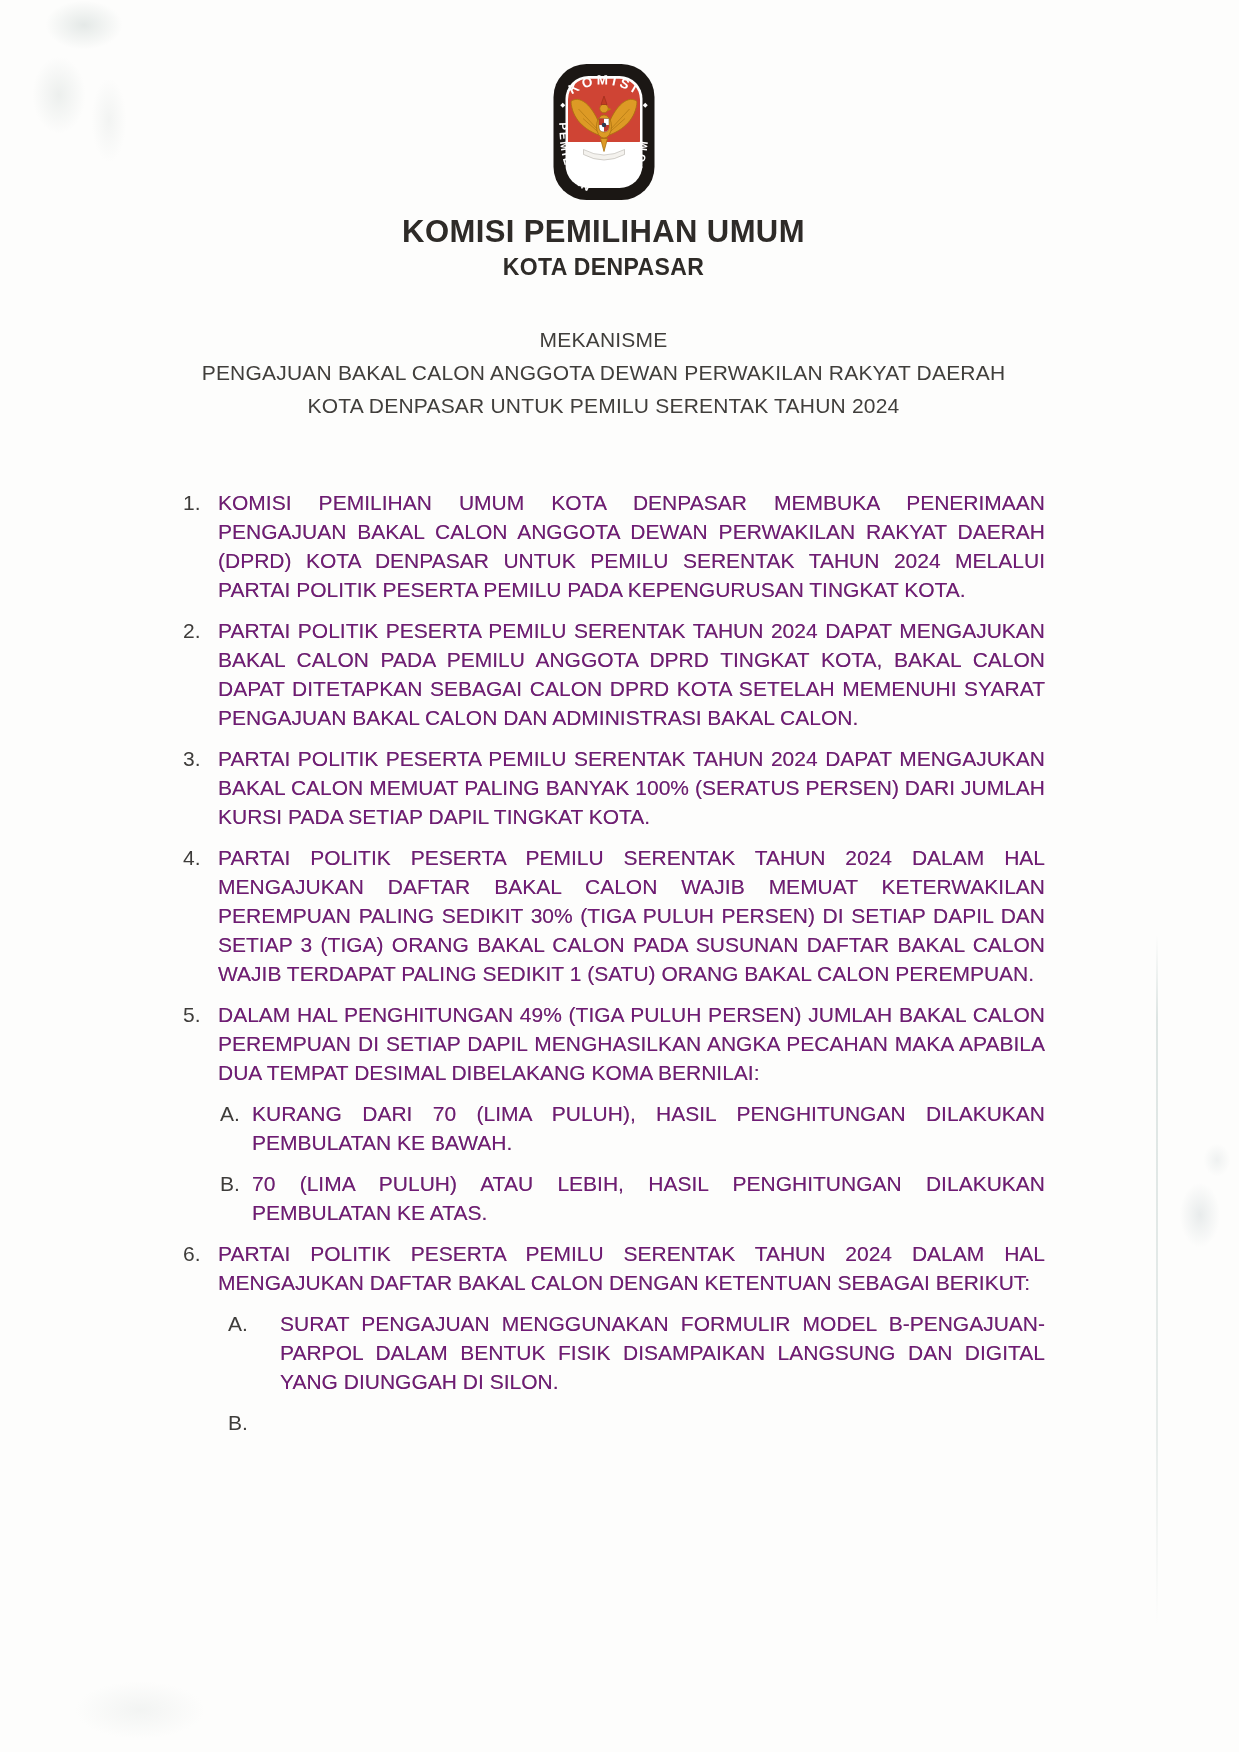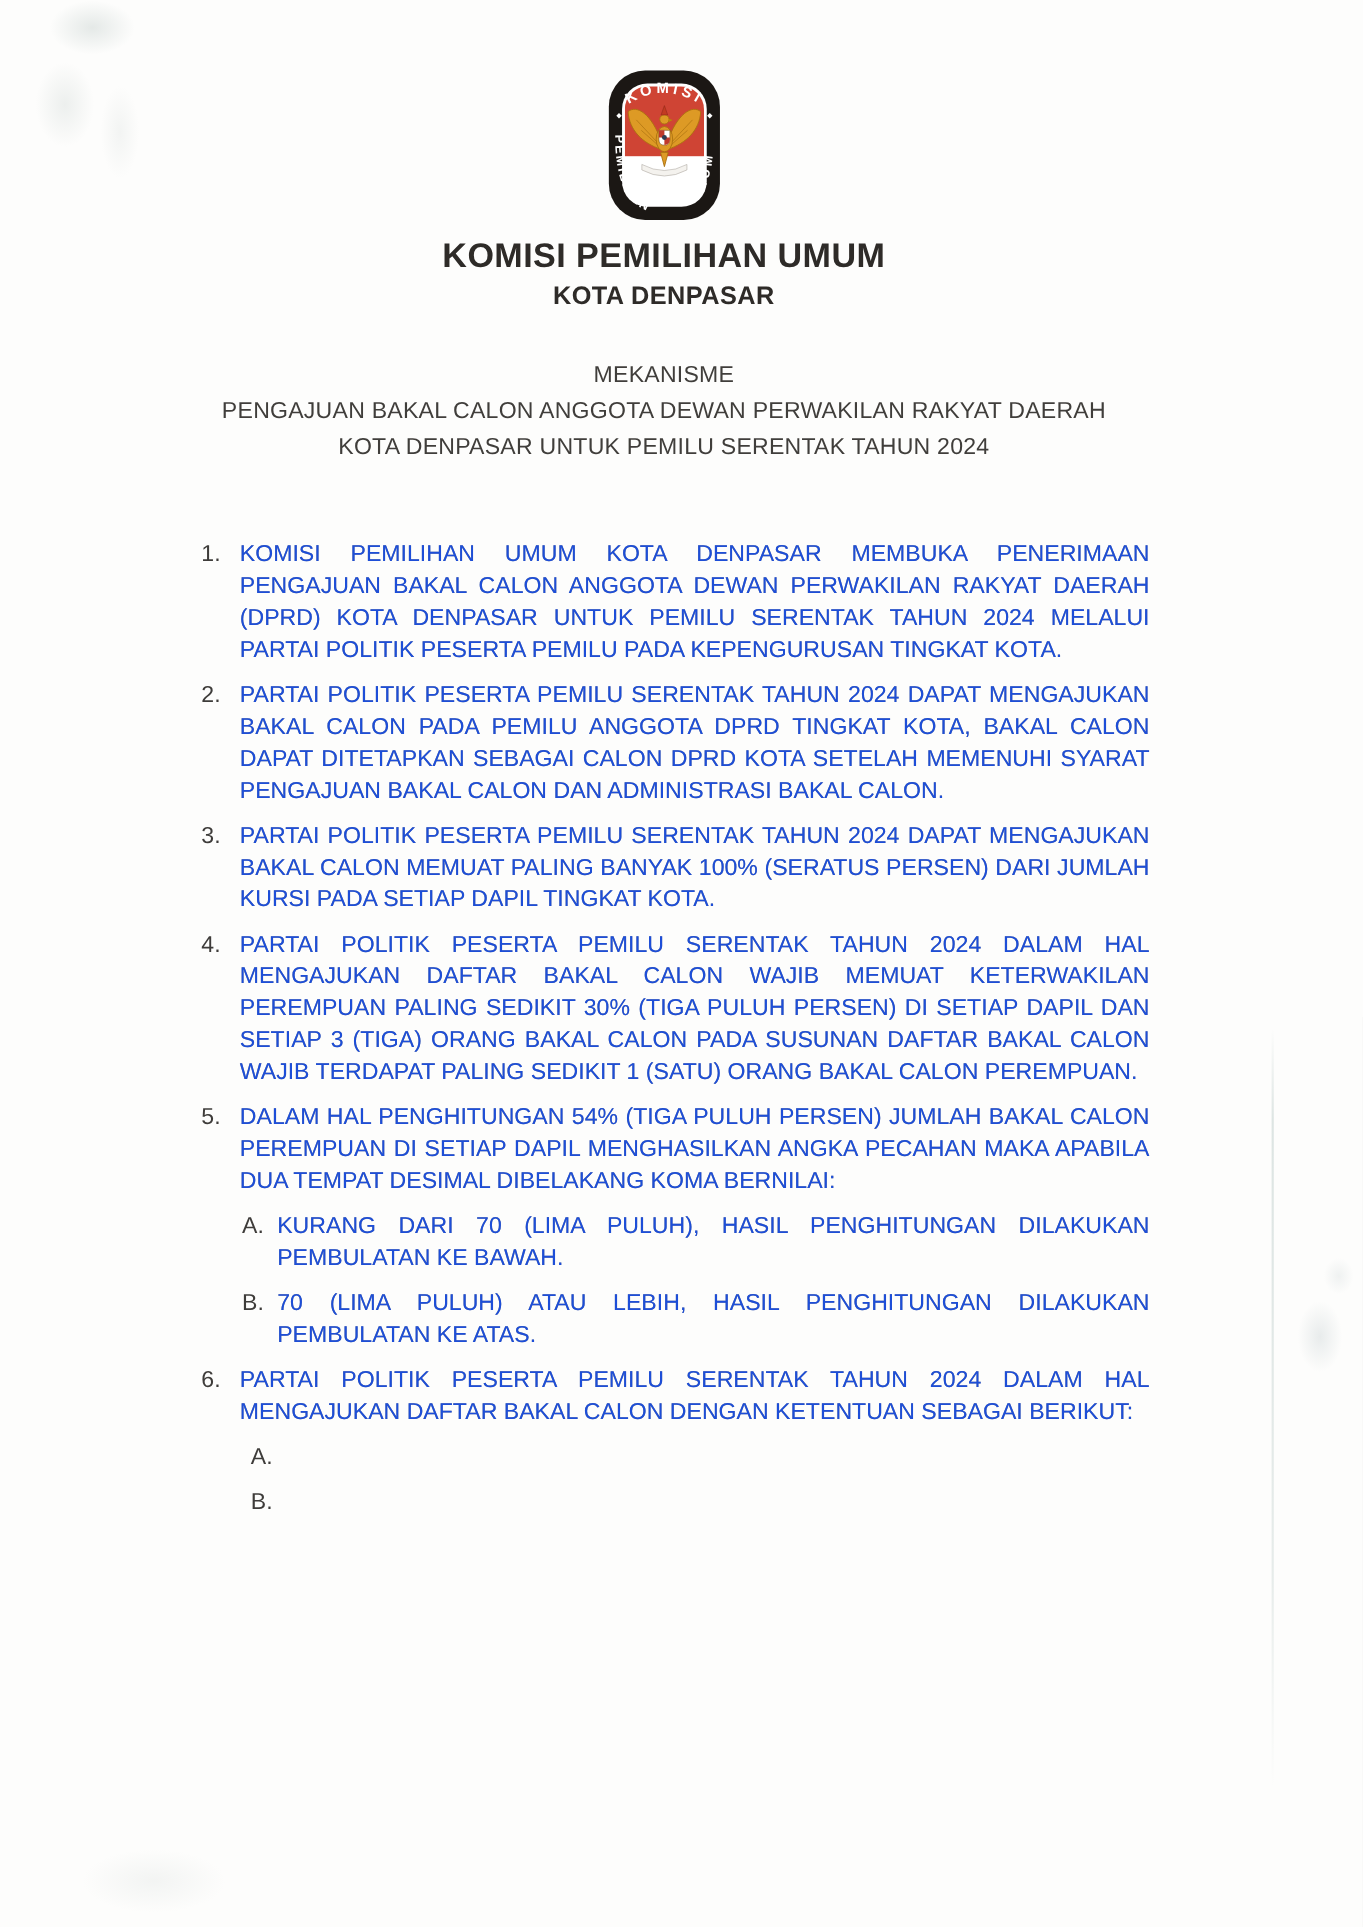--- a/index.html
+++ b/index.html
@@ -31,21 +31,21 @@
   .header{width:100%;text-align:center;padding-top:62px;transform:translateX(-16px);}
   .logo-wrap{display:inline-block;width:106px;height:140px;}
   .org{margin-top:9px;font-size:31px;line-height:34px;font-weight:700;color:#2e2b28;letter-spacing:.4px;}
   .city{margin-top:5px;font-size:23px;line-height:26px;font-weight:700;color:#2e2b28;letter-spacing:.4px;}
   .doc-title{margin-top:43px;font-size:21px;line-height:33px;color:#403e3b;letter-spacing:.2px;}
   
   .list{margin:66px 194px 0 183px;}
   .item{margin-bottom:12px;}
   .row{display:flex;}
   .num{flex:0 0 35px;font-size:21px;line-height:29px;color:#3e3c3a;}
-  .txt{flex:1;font-size:21px;line-height:29px;text-align:justify;color:#1d4ed8;
+  .txt{flex:1;font-size:21px;line-height:29px;text-align:justify;color:#701a75;
        text-shadow:0 0 .5px rgba(62,60,58,.55);}
   .sub{display:flex;margin-top:12px;}
   .sub.i5{padding-left:37px;}
   .sub.i5 .num{flex:0 0 32px;}
   .sub.i6{padding-left:45px;}
   .sub.i6 .num{flex:0 0 52px;}
 </style>
 </head>
 <body>
 
@@ -149,39 +149,40 @@
     <div class="item">
       <div class="row">
         <span class="num">4.</span>
         <div class="txt">PARTAI POLITIK PESERTA PEMILU SERENTAK TAHUN 2024 DALAM HAL MENGAJUKAN DAFTAR BAKAL CALON WAJIB MEMUAT KETERWAKILAN PEREMPUAN PALING SEDIKIT 30% (TIGA PULUH PERSEN) DI SETIAP DAPIL DAN SETIAP 3 (TIGA) ORANG BAKAL CALON PADA SUSUNAN DAFTAR BAKAL CALON WAJIB TERDAPAT PALING SEDIKIT 1 (SATU) ORANG BAKAL CALON PEREMPUAN.</div>
       </div>
     </div>
 
     <div class="item">
       <div class="row">
         <span class="num">5.</span>
-        <div class="txt">DALAM HAL PENGHITUNGAN 54% (TIGA PULUH PERSEN) JUMLAH BAKAL CALON PEREMPUAN DI SETIAP DAPIL MENGHASILKAN ANGKA PECAHAN MAKA APABILA DUA TEMPAT DESIMAL DIBELAKANG KOMA BERNILAI:</div>
+        <div class="txt">DALAM HAL PENGHITUNGAN 49% (TIGA PULUH PERSEN) JUMLAH BAKAL CALON PEREMPUAN DI SETIAP DAPIL MENGHASILKAN ANGKA PECAHAN MAKA APABILA DUA TEMPAT DESIMAL DIBELAKANG KOMA BERNILAI:</div>
       </div>
       <div class="sub i5">
         <span class="num">A.</span>
         <div class="txt">KURANG DARI 70 (LIMA PULUH), HASIL PENGHITUNGAN DILAKUKAN PEMBULATAN KE BAWAH.</div>
       </div>
       <div class="sub i5">
         <span class="num">B.</span>
         <div class="txt">70 (LIMA PULUH) ATAU LEBIH, HASIL PENGHITUNGAN DILAKUKAN PEMBULATAN KE ATAS.</div>
       </div>
     </div>
 
     <div class="item">
       <div class="row">
         <span class="num">6.</span>
         <div class="txt">PARTAI POLITIK PESERTA PEMILU SERENTAK TAHUN 2024 DALAM HAL MENGAJUKAN DAFTAR BAKAL CALON DENGAN KETENTUAN SEBAGAI BERIKUT:</div>
       </div>
       <div class="sub i6">
         <span class="num">A.</span>
+        <div class="txt">SURAT PENGAJUAN MENGGUNAKAN FORMULIR MODEL B-PENGAJUAN-PARPOL DALAM BENTUK FISIK DISAMPAIKAN LANGSUNG DAN DIGITAL YANG DIUNGGAH DI SILON.</div>
       </div>
       <div class="sub i6">
         <span class="num">B.</span>
       </div>
     </div>
 
   </div>
 </div>
 
 </body></html>

